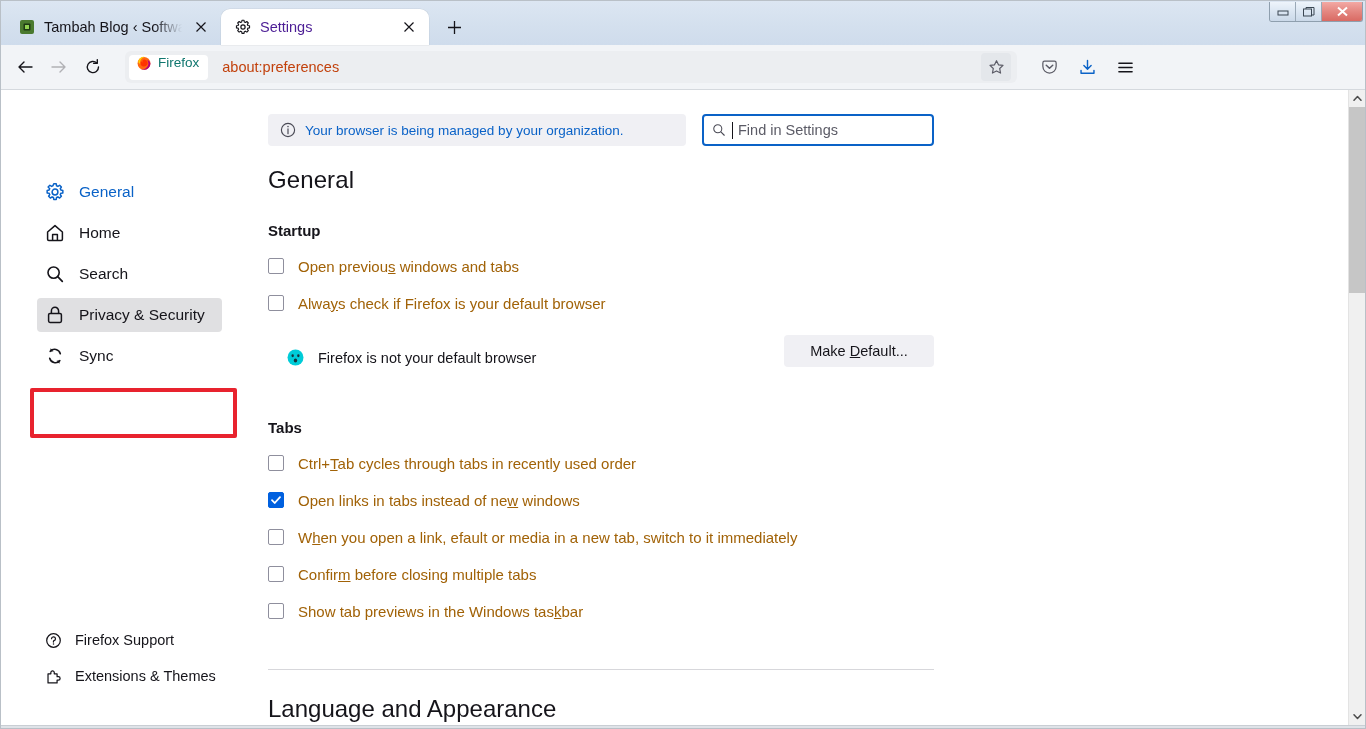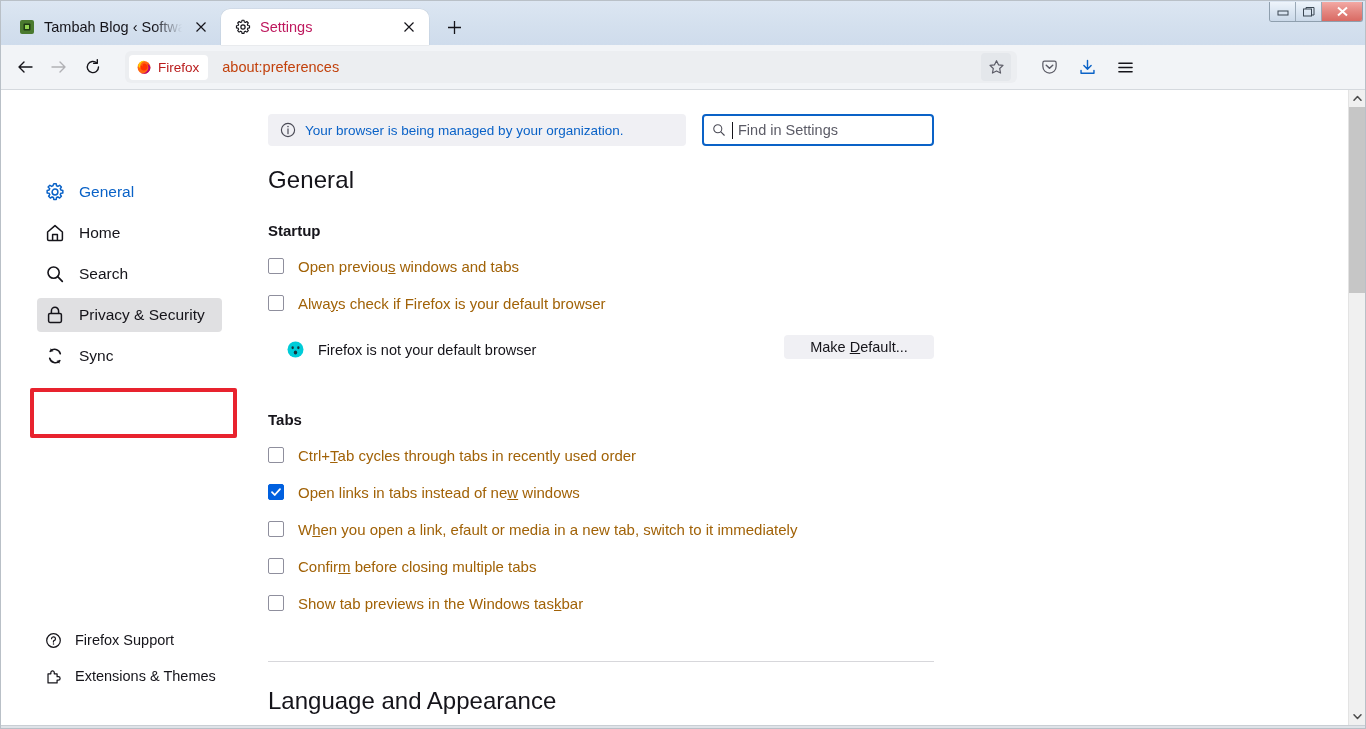--- a/index.html
+++ b/index.html
@@ -27,21 +27,21 @@
     position: relative;
     padding-left: 4px;
   }
   .tab {
     height: 36px;
     display: flex; align-items: center;
     gap: 9px;
     padding: 0 10px 0 14px;
     position: relative;
     font-size: 14px;
-    color: #be185d;
+    color: #4c1d95;
     max-width: 300px;
   }
   .tab.inactive { width: 216px; color: #15141a; }
   .tab.active {
     width: 208px;
     background: #ffffff;
     border-radius: 9px 9px 0 0;
     margin-bottom: 0;
     box-shadow: 0 0 0 0.5px rgba(0,0,0,.07);
   }
@@ -106,26 +106,26 @@
     flex: 1 1 auto;
     height: 32px;
     margin: 0 8px 0 14px;
     max-width: 892px;
     background: #eceef1;
     border-radius: 6px;
     display: flex; align-items: center;
     padding: 0 4px 0 4px;
   }
   .identity-chip {
-    display: flex; align-items: center; gap: 6px;
+    display: flex; align-items: flex-start; gap: 6px;
     background: #ffffff;
     border-radius: 4px;
     height: 25px;
     padding: 0 9px 0 7px;
-    font-size: 13.5px; color: #b91c1c;
+    font-size: 13.5px; color: #0f766e;
   }
   .url-text {
     flex: 1 1 auto;
     padding-left: 14px;
     font-size: 14.5px; color: #c2410c;
     white-space: nowrap; overflow: hidden;
   }
   .star-btn {
     width: 30px; height: 28px;
     display: flex; align-items: center; justify-content: center;
@@ -286,21 +286,21 @@
   }
   .default-status {
     display: flex; align-items: center; gap: 13px;
     font-size: 14.5px; color: #15141a;
   }
   .make-default-btn {
     margin-left: auto;
     background: #f0f0f4;
     border: none;
     border-radius: 4px;
-    height: 24px;
+    height: 32px;
     min-width: 150px;
     padding: 0 16px;
     font-family: "Liberation Sans", sans-serif;
     font-size: 14.5px;
     color: #15141a;
   }
   .spacer-tabs { height: 44px; }
   .divider {
     height: 1px;
     background: #d7d7db;

